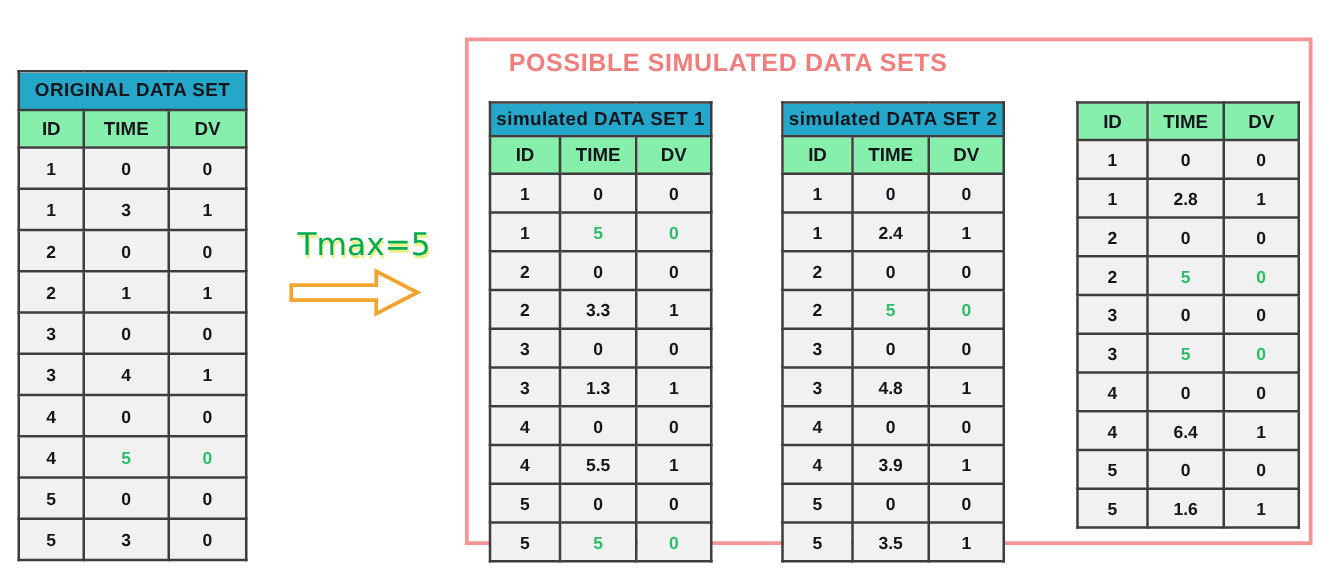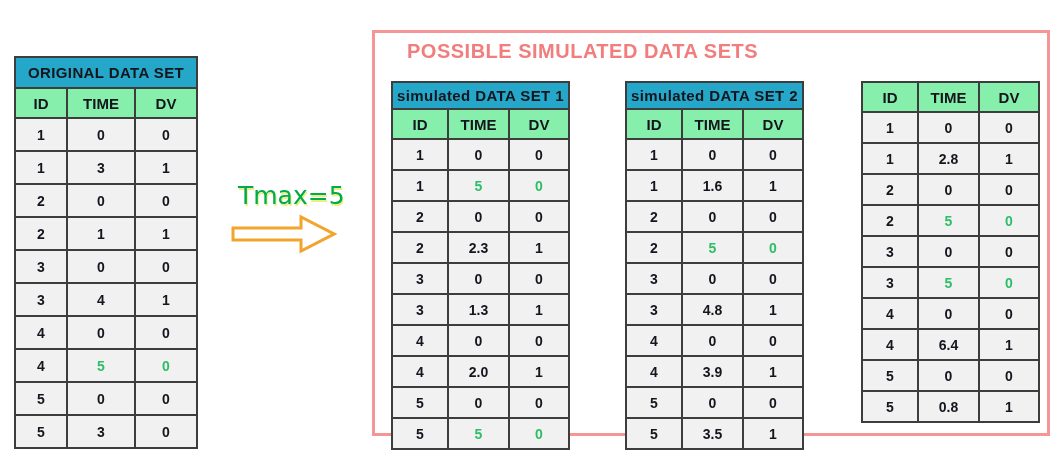--- a/index.html
+++ b/index.html
@@ -168,41 +168,41 @@
             <td class="hl">5</td>
             <td class="hl">0</td>
           </tr>
           <tr>
             <td>2</td>
             <td>0</td>
             <td>0</td>
           </tr>
           <tr>
             <td>2</td>
-            <td>2.3</td>
+            <td>3.3</td>
             <td>1</td>
           </tr>
           <tr>
             <td>3</td>
             <td>0</td>
             <td>0</td>
           </tr>
           <tr>
             <td>3</td>
             <td>1.3</td>
             <td>1</td>
           </tr>
           <tr>
             <td>4</td>
             <td>0</td>
             <td>0</td>
           </tr>
           <tr>
             <td>4</td>
-            <td>2.0</td>
+            <td>5.5</td>
             <td>1</td>
           </tr>
           <tr>
             <td>5</td>
             <td>0</td>
             <td>0</td>
           </tr>
           <tr>
             <td>5</td>
             <td class="hl">5</td>
@@ -228,21 +228,21 @@
           </tr>
       </thead>
       <tbody>
           <tr>
             <td>1</td>
             <td>0</td>
             <td>0</td>
           </tr>
           <tr>
             <td>1</td>
-            <td>1.6</td>
+            <td>2.4</td>
             <td>1</td>
           </tr>
           <tr>
             <td>2</td>
             <td>0</td>
             <td>0</td>
           </tr>
           <tr>
             <td>2</td>
             <td class="hl">5</td>
@@ -335,20 +335,20 @@
             <td>6.4</td>
             <td>1</td>
           </tr>
           <tr>
             <td>5</td>
             <td>0</td>
             <td>0</td>
           </tr>
           <tr>
             <td>5</td>
-            <td>0.8</td>
+            <td>1.6</td>
             <td>1</td>
           </tr>
         </tbody>
     </table>
   </div>
 
 </div>
 
 </body></html>

